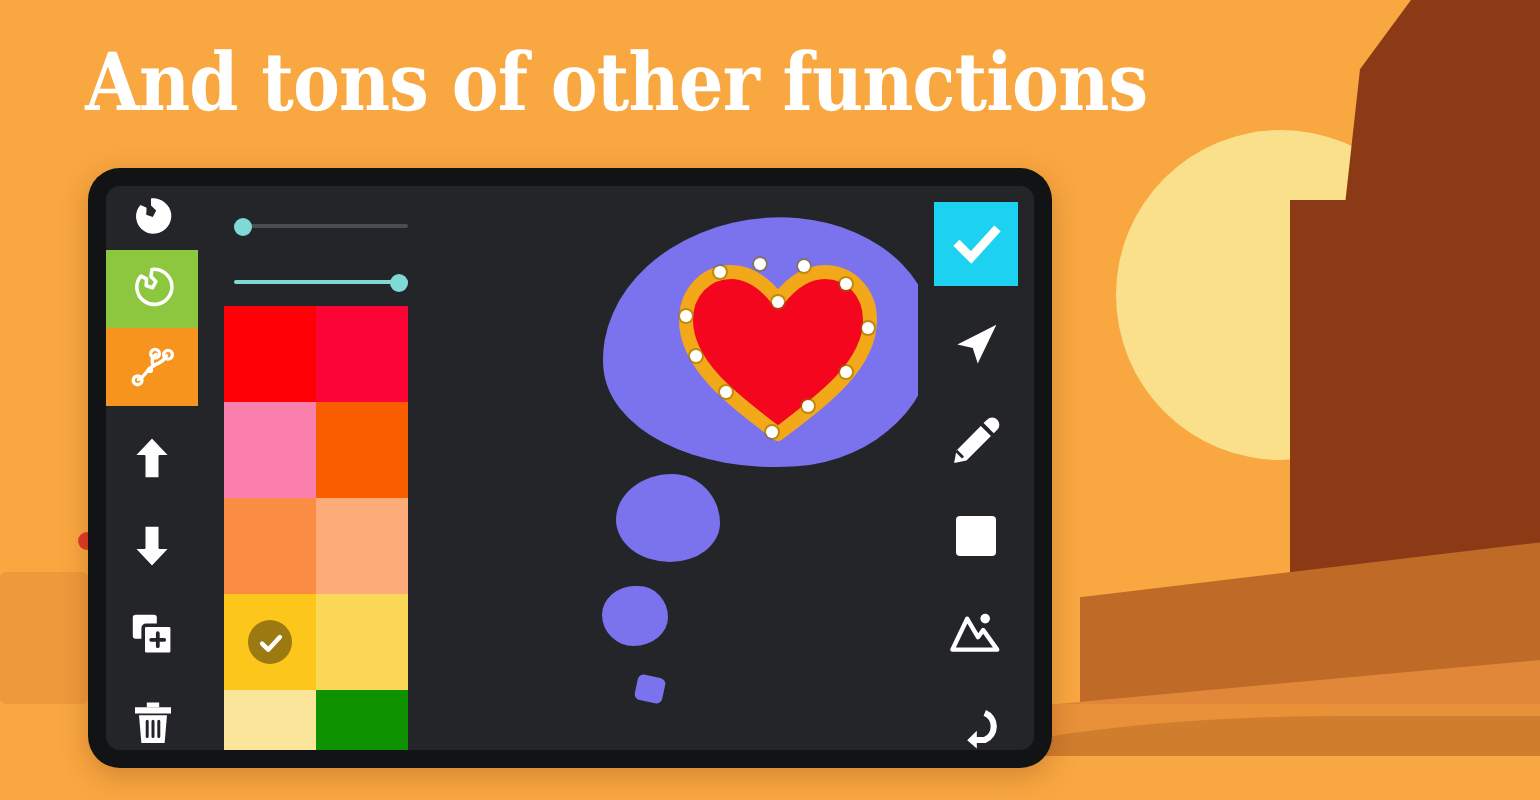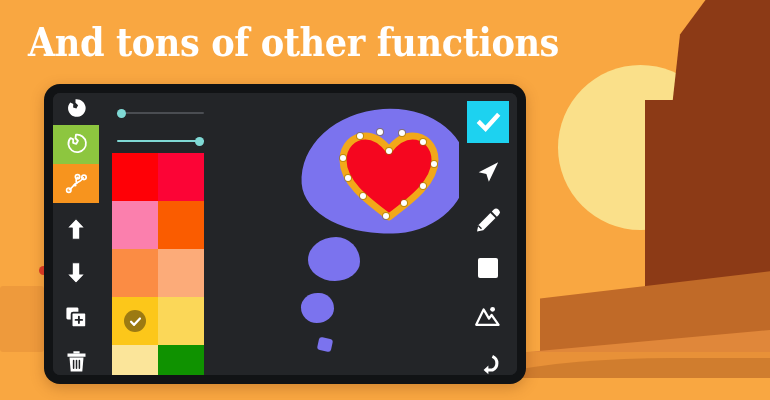--- a/index.html
+++ b/index.html
@@ -1,21 +1,21 @@
 <!DOCTYPE html>
 <html><head>
 <meta charset="utf-8">
 <style>
   html,body{margin:0;padding:0;}
   body{
     width:770px;height:400px;overflow:hidden;
     font-family:"Liberation Sans",sans-serif;
     background:#F9A741;
   }
-  .stage{position:relative;width:770px;height:400px;overflow:hidden;background:#3b82f6;}
+  .stage{position:relative;width:770px;height:400px;overflow:hidden;background:#3b82f6;text-align:right;}
 
   
   .bg-sky{position:absolute;inset:0;background:#F9A741;}
   .bg-sun{position:absolute;left:558px;top:65px;width:165px;height:165px;border-radius:50%;background:#FAE08A;}
   .bg-mesa{position:absolute;left:588px;top:-6px;width:230px;height:290px;background:#8C3A16;
            clip-path:polygon(28% 100%, 40% 14%, 53% 0%, 100% 0%, 100% 100%);}
   .bg-mesa2{position:absolute;left:645px;top:100px;width:180px;height:200px;background:#8C3A16;}
   .bg-ground-dark{position:absolute;left:540px;top:270px;width:240px;height:130px;background:#C06A28;
             clip-path:polygon(0% 22%, 100% 0%, 100% 100%, 0% 100%);}
   .bg-ground-mid{position:absolute;left:0;top:330px;width:770px;height:70px;background:#E0873A;

